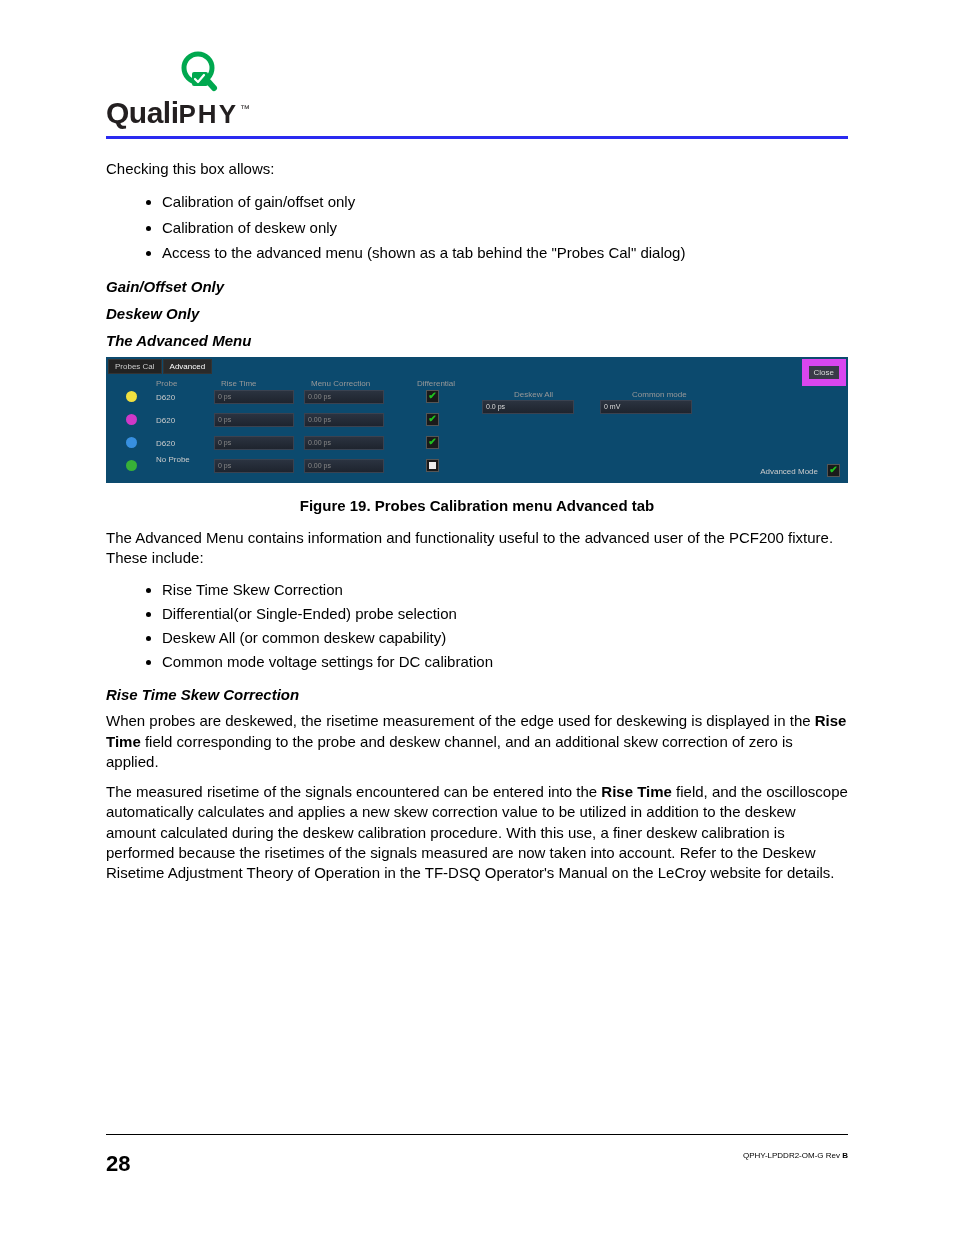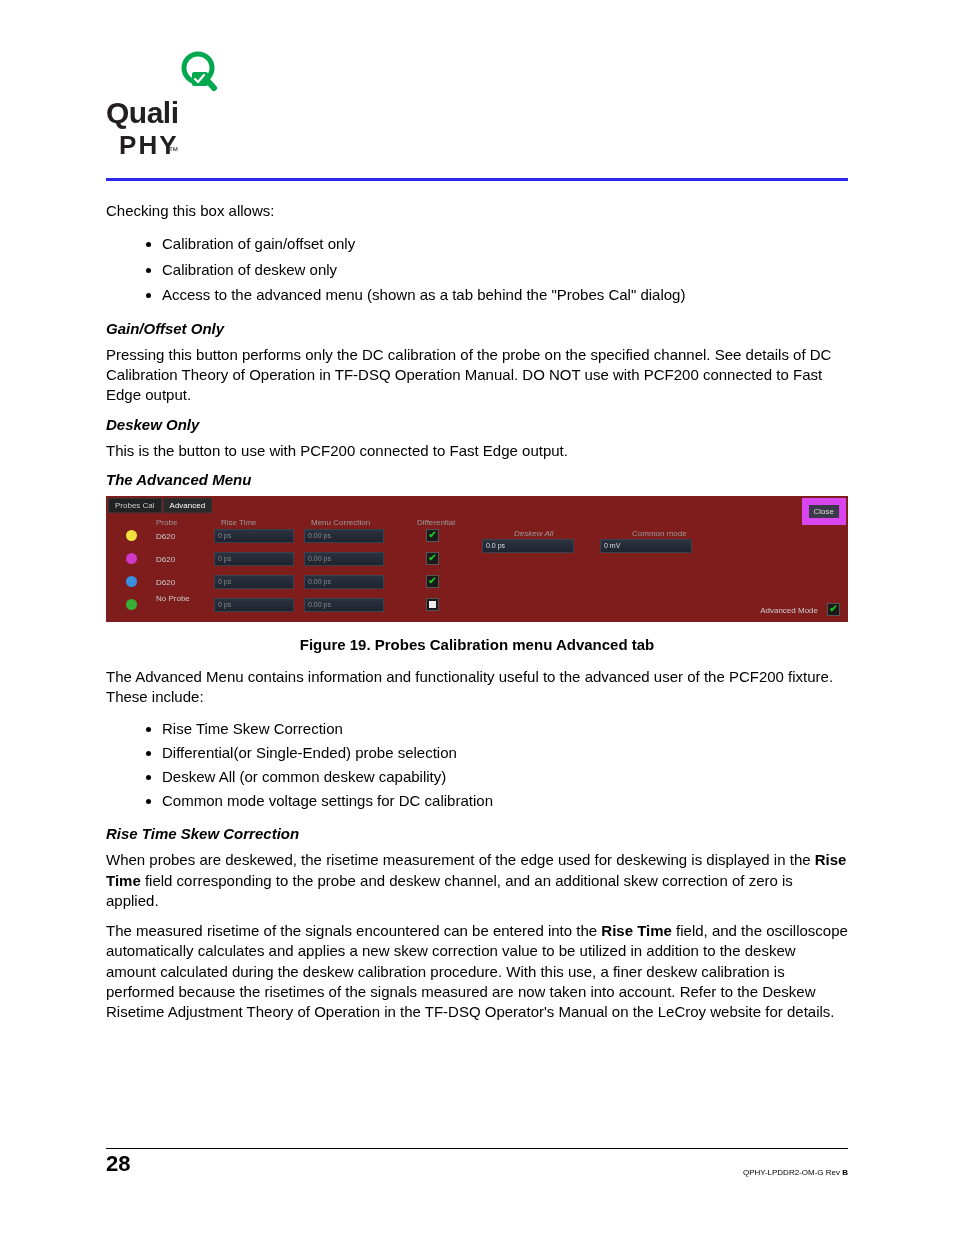--- a/index.html
+++ b/index.html
@@ -1,44 +1,44 @@
 <!DOCTYPE html>
 <html><head>
 <meta charset="utf-8">
 <style>
   * { box-sizing: border-box; margin: 0; padding: 0; }
   html, body { width: 954px; font-family: Arial, Helvetica, sans-serif; color: #000; background: #fff; }
   .page { position: relative; width: 954px; height: 1235px; padding: 48px 106px 0 106px; }
   .logo-block { margin-bottom: 6px; display: flex; flex-direction: column; align-items: flex-start; }
   .logo-icon svg { width: 48px; height: 48px; display: block; margin-left: 68px; }
-  .logo-text { display: flex; align-items: flex-end; flex-direction: column; }
+  .logo-text { display: flex; align-items: flex-end; }
   .logo-quali { font-weight: 800; font-size: 30px; letter-spacing: -0.5px; color: #231f20; }
   .logo-phy { font-weight: 800; font-size: 26px; letter-spacing: 2px; color: #231f20; }
   .tm { font-size: 10px; font-weight: 400; vertical-align: top; position: relative; top: -16px; margin-left: 2px; color: #231f20; }
   .hr { height: 3px; background: #2a2af0; margin: 2px 0 20px 0; }
   .body-text { font-size: 15px; line-height: 1.35; margin-bottom: 10px; }
   ul.bullets { list-style: disc; margin: 6px 0 12px 56px; font-size: 15px; line-height: 1.7; }
   ul.bullets.tight { line-height: 1.6; }
   .h5 { font-weight: bold; font-style: italic; font-size: 15px; margin: 10px 0 8px 0; }
   .fig-caption { text-align: center; font-weight: bold; font-size: 15px; margin: 14px 0 14px 0; }
-  .figure { width: 742px; height: 126px; background: #7f1d1d; position: relative; font-family: Arial, sans-serif; color: #c8c8c8; font-size: 8.5px; margin-top: 4px; }
+  .figure { width: 742px; height: 126px; background: #0c4a6e; position: relative; font-family: Arial, sans-serif; color: #c8c8c8; font-size: 8.5px; margin-top: 4px; }
   .tabs { position: absolute; top: 2px; left: 2px; display: flex; gap: 1px; }
   .tab { background: #222; border: 1px solid #333; padding: 2px 6px; font-size: 8px; color: #ccc; }
   .tab.active { background: #2a2a2a; color: #fff; }
   .close-btn { position: absolute; top: 2px; right: 2px; background: #3a3a48; color: #ddd; font-size: 8px; padding: 2px 5px; border: 7px solid #d946ef; }
   .col-h { position: absolute; font-size: 8px; color: #999; }
   .row-dot { position: absolute; width: 11px; height: 11px; border-radius: 50%; }
   .probe-txt { position: absolute; font-size: 8px; color: #ccc; }
   .field { position: absolute; width: 80px; height: 14px; background: linear-gradient(#2b3340,#1e242e); border: 1px solid #3a4250; color: #888; font-size: 7px; padding-left: 3px; line-height: 12px; }
   .field.wide { width: 92px; }
   .chk { position: absolute; width: 13px; height: 13px; background: #1a1a1a; border: 1px solid #555; display: flex; align-items: center; justify-content: center; }
   .chk.on::after { content: "✔"; color: #1fc21f; font-size: 10px; font-weight: bold; line-height: 1; }
   .chk.off::after { content: ""; display: block; width: 7px; height: 7px; background: #eee; }
   .adv-label { position: absolute; font-size: 8px; color: #ccc; right: 30px; bottom: 6px; line-height: 1.1; }
-  .footer { position: absolute; bottom: 58px; left: 106px; right: 106px; border-top: 1px solid #000; padding-top: 2px; display: flex; justify-content: space-between; align-items: flex-end; }
+  .footer { position: absolute; bottom: 58px; left: 106px; right: 106px; border-top: 1px solid #000; padding-top: 16px; display: flex; justify-content: space-between; align-items: flex-start; }
   .page-num { font-weight: bold; font-size: 22px; }
   .doc-id { font-size: 8px; }
   .doc-id .revb { font-weight: bold; }
   strong { font-weight: bold; }
 </style>
 </head>
 <body>
 
 <div class="page">
   <div class="logo-block">
@@ -59,39 +59,37 @@
   <div class="hr"></div>
 
   <p class="body-text">Checking this box allows:</p>
   <ul class="bullets">
     <li>Calibration of gain/offset only</li>
     <li>Calibration of deskew only</li>
     <li>Access to the advanced menu (shown as a tab behind the "Probes Cal" dialog)</li>
   </ul>
 
   <p class="h5">Gain/Offset Only</p>
-  <p class="body-text">Pressing this button performs only the DC calibration of the probe on the specified channel. See details of DC Calibration Theory of Operation in TF-DSQ Operation Manual. DO NOT use with PCF200 connected to Fast Edge output.</p>
 
   <p class="h5">Deskew Only</p>
-  <p class="body-text">This is the button to use with PCF200 connected to Fast Edge output.</p>
 
   <p class="h5">The Advanced Menu</p>
 
   <div class="figure">
     <div class="tabs">
       <div class="tab">Probes Cal</div>
       <div class="tab active">Advanced</div>
     </div>
     <div class="close-btn">Close</div>
 
     <div class="col-h" style="left:50px; top:22px;">Probe</div>
     <div class="col-h" style="left:115px; top:22px;">Rise Time</div>
     <div class="col-h" style="left:205px; top:22px;">Menu Correction</div>
     <div class="col-h" style="left:311px; top:22px;">Differential</div>
-    <div class="col-h" style="left:408px; top:33px;font-style:italic;">Deskew All</div>
+    <div class="col-h" style="left:408px; top:33px;">Deskew All</div>
     <div class="col-h" style="left:526px; top:33px;">Common mode</div>
 
     <div class="field wide" style="left:376px; top:43px; color:#ddd;">0.0 ps</div>
     <div class="field wide" style="left:494px; top:43px; color:#ddd;">0 mV</div>
 
     <div class="row-dot" style="left:20px; top:34px; background:#f0e040;"></div>
     <div class="probe-txt" style="left:50px; top:36px;">D620</div>
     <div class="field" style="left:108px; top:33px;">0 ps</div>
     <div class="field" style="left:198px; top:33px;">0.00 ps</div>
     <div class="chk on" style="left:320px; top:33px;"></div>

